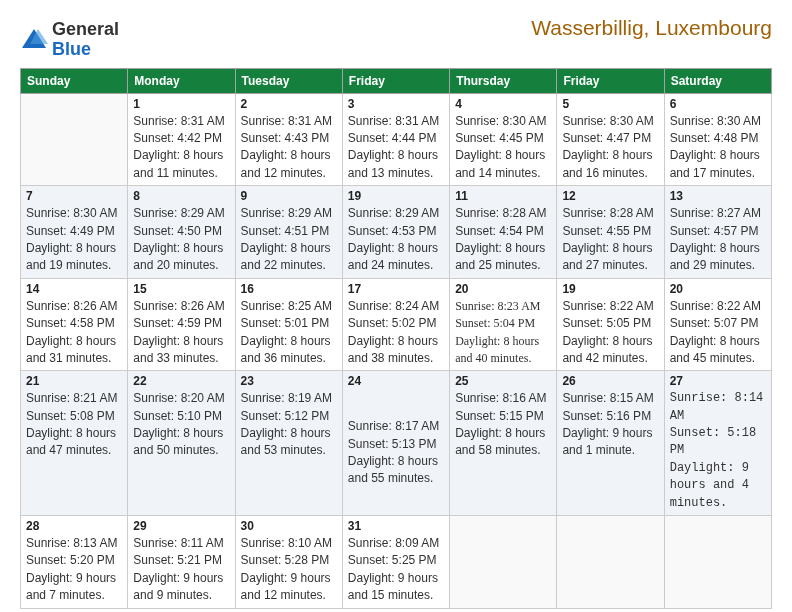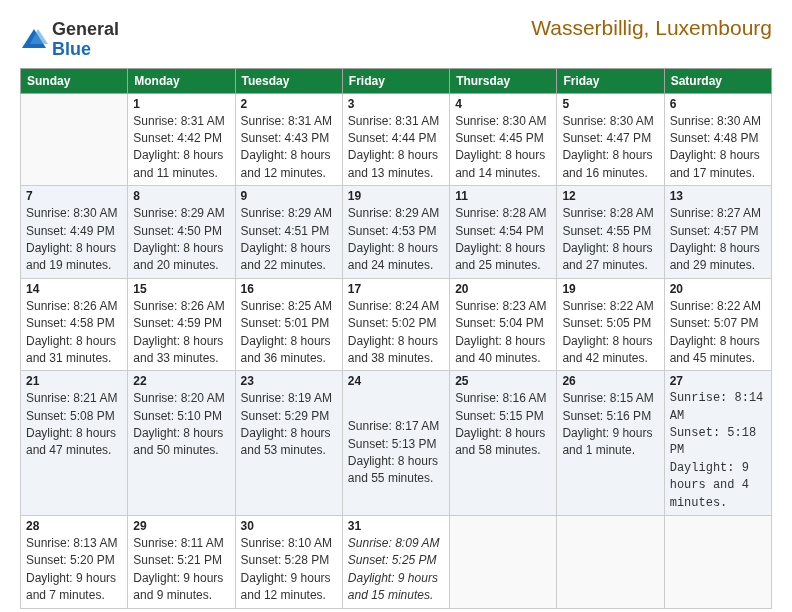--- a/index.html
+++ b/index.html
@@ -239,21 +239,21 @@
 Daylight: 8 hours and 36 minutes.</div>
           </td>
           <td>
             <span class="day-number">17</span>
             <div class="day-info" style="white-space: pre-line;">Sunrise: 8:24 AM
 Sunset: 5:02 PM
 Daylight: 8 hours and 38 minutes.</div>
           </td>
           <td>
             <span class="day-number">20</span>
-            <div class="day-info" style="white-space: pre-line;">Sunrise: 8:23 AM
+            <div class="day-info" style="white-space: pre-line; font-family: Liberation Serif, serif;">Sunrise: 8:23 AM
 Sunset: 5:04 PM
 Daylight: 8 hours and 40 minutes.</div>
           </td>
           <td>
             <span class="day-number">19</span>
             <div class="day-info" style="white-space: pre-line;">Sunrise: 8:22 AM
 Sunset: 5:05 PM
 Daylight: 8 hours and 42 minutes.</div>
           </td>
           <td>
@@ -272,21 +272,21 @@
           </td>
           <td>
             <span class="day-number">22</span>
             <div class="day-info" style="white-space: pre-line;">Sunrise: 8:20 AM
 Sunset: 5:10 PM
 Daylight: 8 hours and 50 minutes.</div>
           </td>
           <td>
             <span class="day-number">23</span>
             <div class="day-info" style="white-space: pre-line;">Sunrise: 8:19 AM
-Sunset: 5:29 PM
+Sunset: 5:12 PM
 Daylight: 8 hours and 53 minutes.</div>
           </td>
           <td>
             <span class="day-number">24</span>
             <div class="day-info" style="white-space: pre-line; margin-top: 30px;">Sunrise: 8:17 AM
 Sunset: 5:13 PM
 Daylight: 8 hours and 55 minutes.</div>
           </td>
           <td>
             <span class="day-number">25</span>
@@ -321,21 +321,21 @@
 Daylight: 9 hours and 9 minutes.</div>
           </td>
           <td>
             <span class="day-number">30</span>
             <div class="day-info" style="white-space: pre-line;">Sunrise: 8:10 AM
 Sunset: 5:28 PM
 Daylight: 9 hours and 12 minutes.</div>
           </td>
           <td>
             <span class="day-number">31</span>
-            <div class="day-info" style="white-space: pre-line; font-style: italic;">Sunrise: 8:09 AM
+            <div class="day-info" style="white-space: pre-line;">Sunrise: 8:09 AM
 Sunset: 5:25 PM
 Daylight: 9 hours and 15 minutes.</div>
           </td>
           <td class="empty-cell"></td>
           <td class="empty-cell"></td>
           <td class="empty-cell"></td>
         </tr>
       </tbody>
   </table>
 </div>

